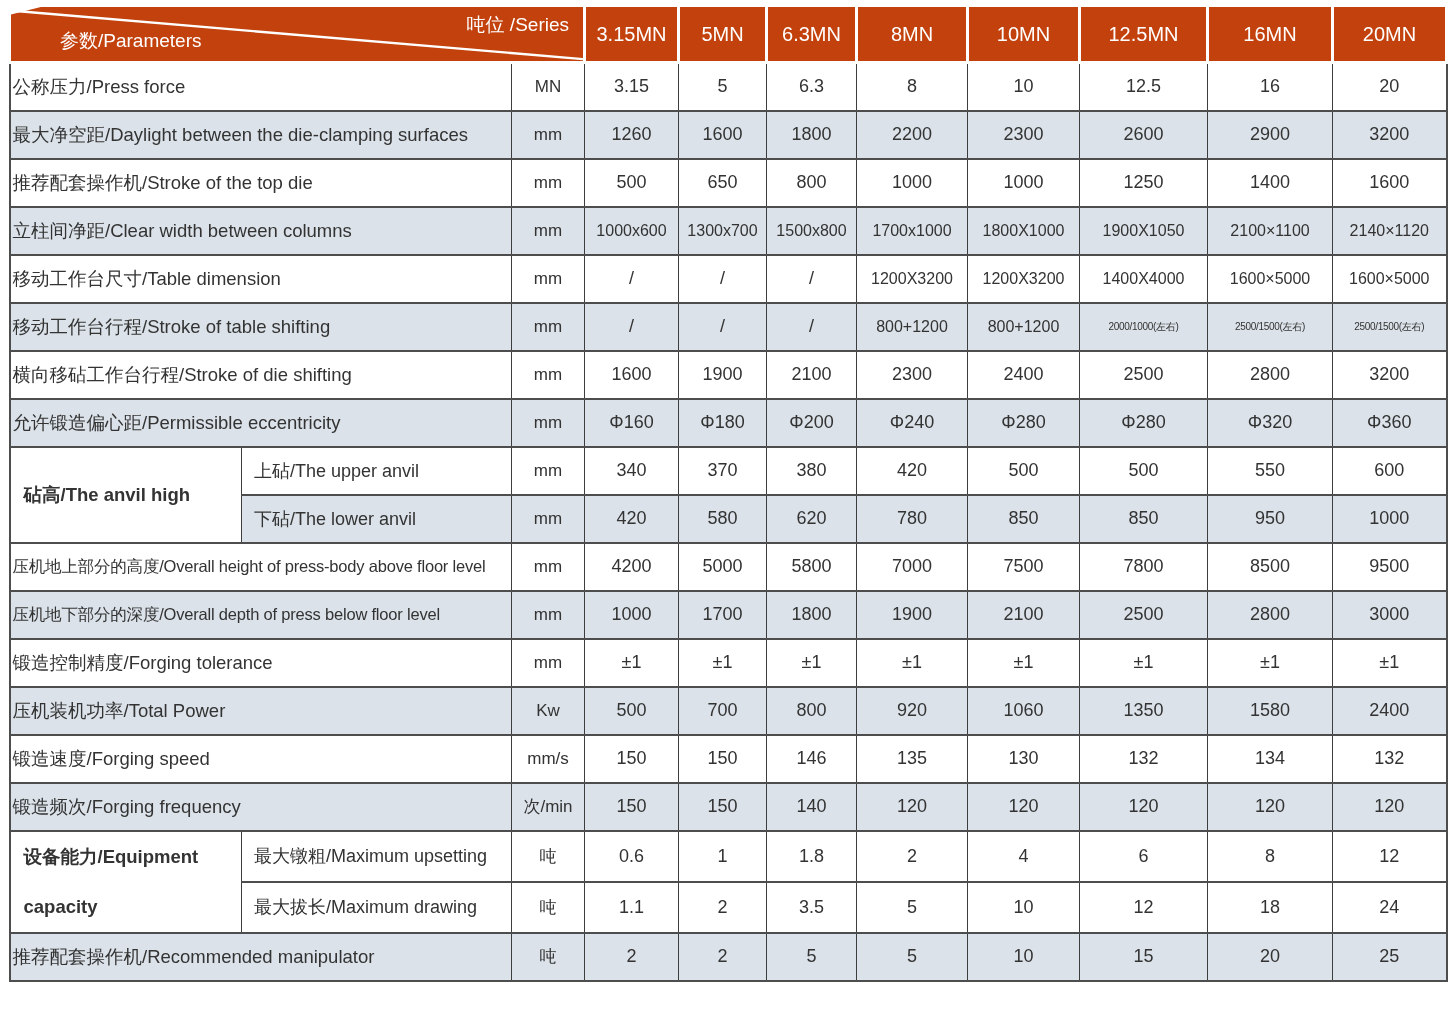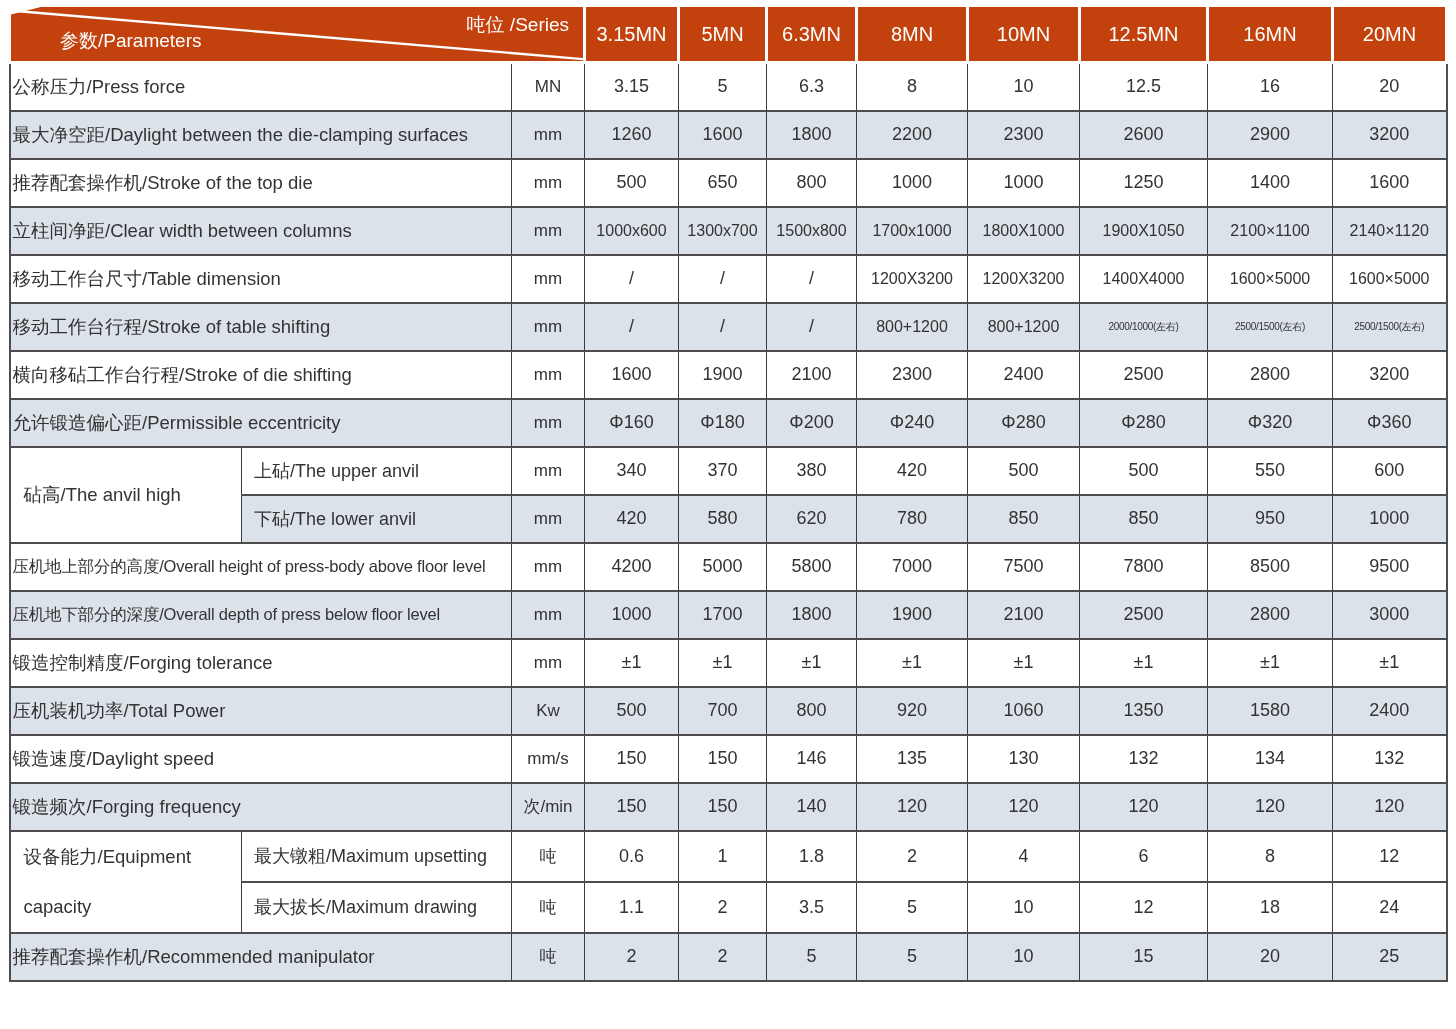--- a/index.html
+++ b/index.html
@@ -27,21 +27,21 @@
   td{
     border:1px solid #3d3d3d;border-top:2px solid #4d4d4d;border-bottom:2px solid #4d4d4d;
     height:48px;font-size:18px;text-align:center;vertical-align:middle;
     background:#ffffff;padding:0 2px;
   }
   tr.alt td{background:#DBE2E9;}
   td.param{text-align:left;font-size:18.5px;}
   td.sub{text-align:left;padding-left:12px;font-size:18px;}
   td.group{
     background:#ffffff !important;text-align:left;padding-left:13px;
-    white-space:normal;line-height:50px;font-size:18.5px;
+    white-space:normal;line-height:50px;font-size:18.5px;font-weight:bold;
   }
   td.cond{font-size:16.5px;letter-spacing:-0.2px;}
   td.unit{font-size:17px;padding:0 1px;}
   td.sm{font-size:16px;}
   td.xs{font-size:10px;letter-spacing:-0.3px;margin-top:20px;}
 </style>
 </head>
 <body>
 
 <div class="tbl-wrap">
@@ -257,21 +257,21 @@
     <td class="val">700</td>
     <td class="val">800</td>
     <td class="val">920</td>
     <td class="val">1060</td>
     <td class="val">1350</td>
     <td class="val">1580</td>
     <td class="val">2400</td>
   </tr>
 
   <tr>
-    <td class="param" colspan="2">锻造速度/Daylight speed</td>
+    <td class="param" colspan="2">锻造速度/Forging speed</td>
     <td class="unit">mm/s</td>
     <td class="val">150</td>
     <td class="val">150</td>
     <td class="val">146</td>
     <td class="val">135</td>
     <td class="val">130</td>
     <td class="val">132</td>
     <td class="val">134</td>
     <td class="val">132</td>
   </tr>

